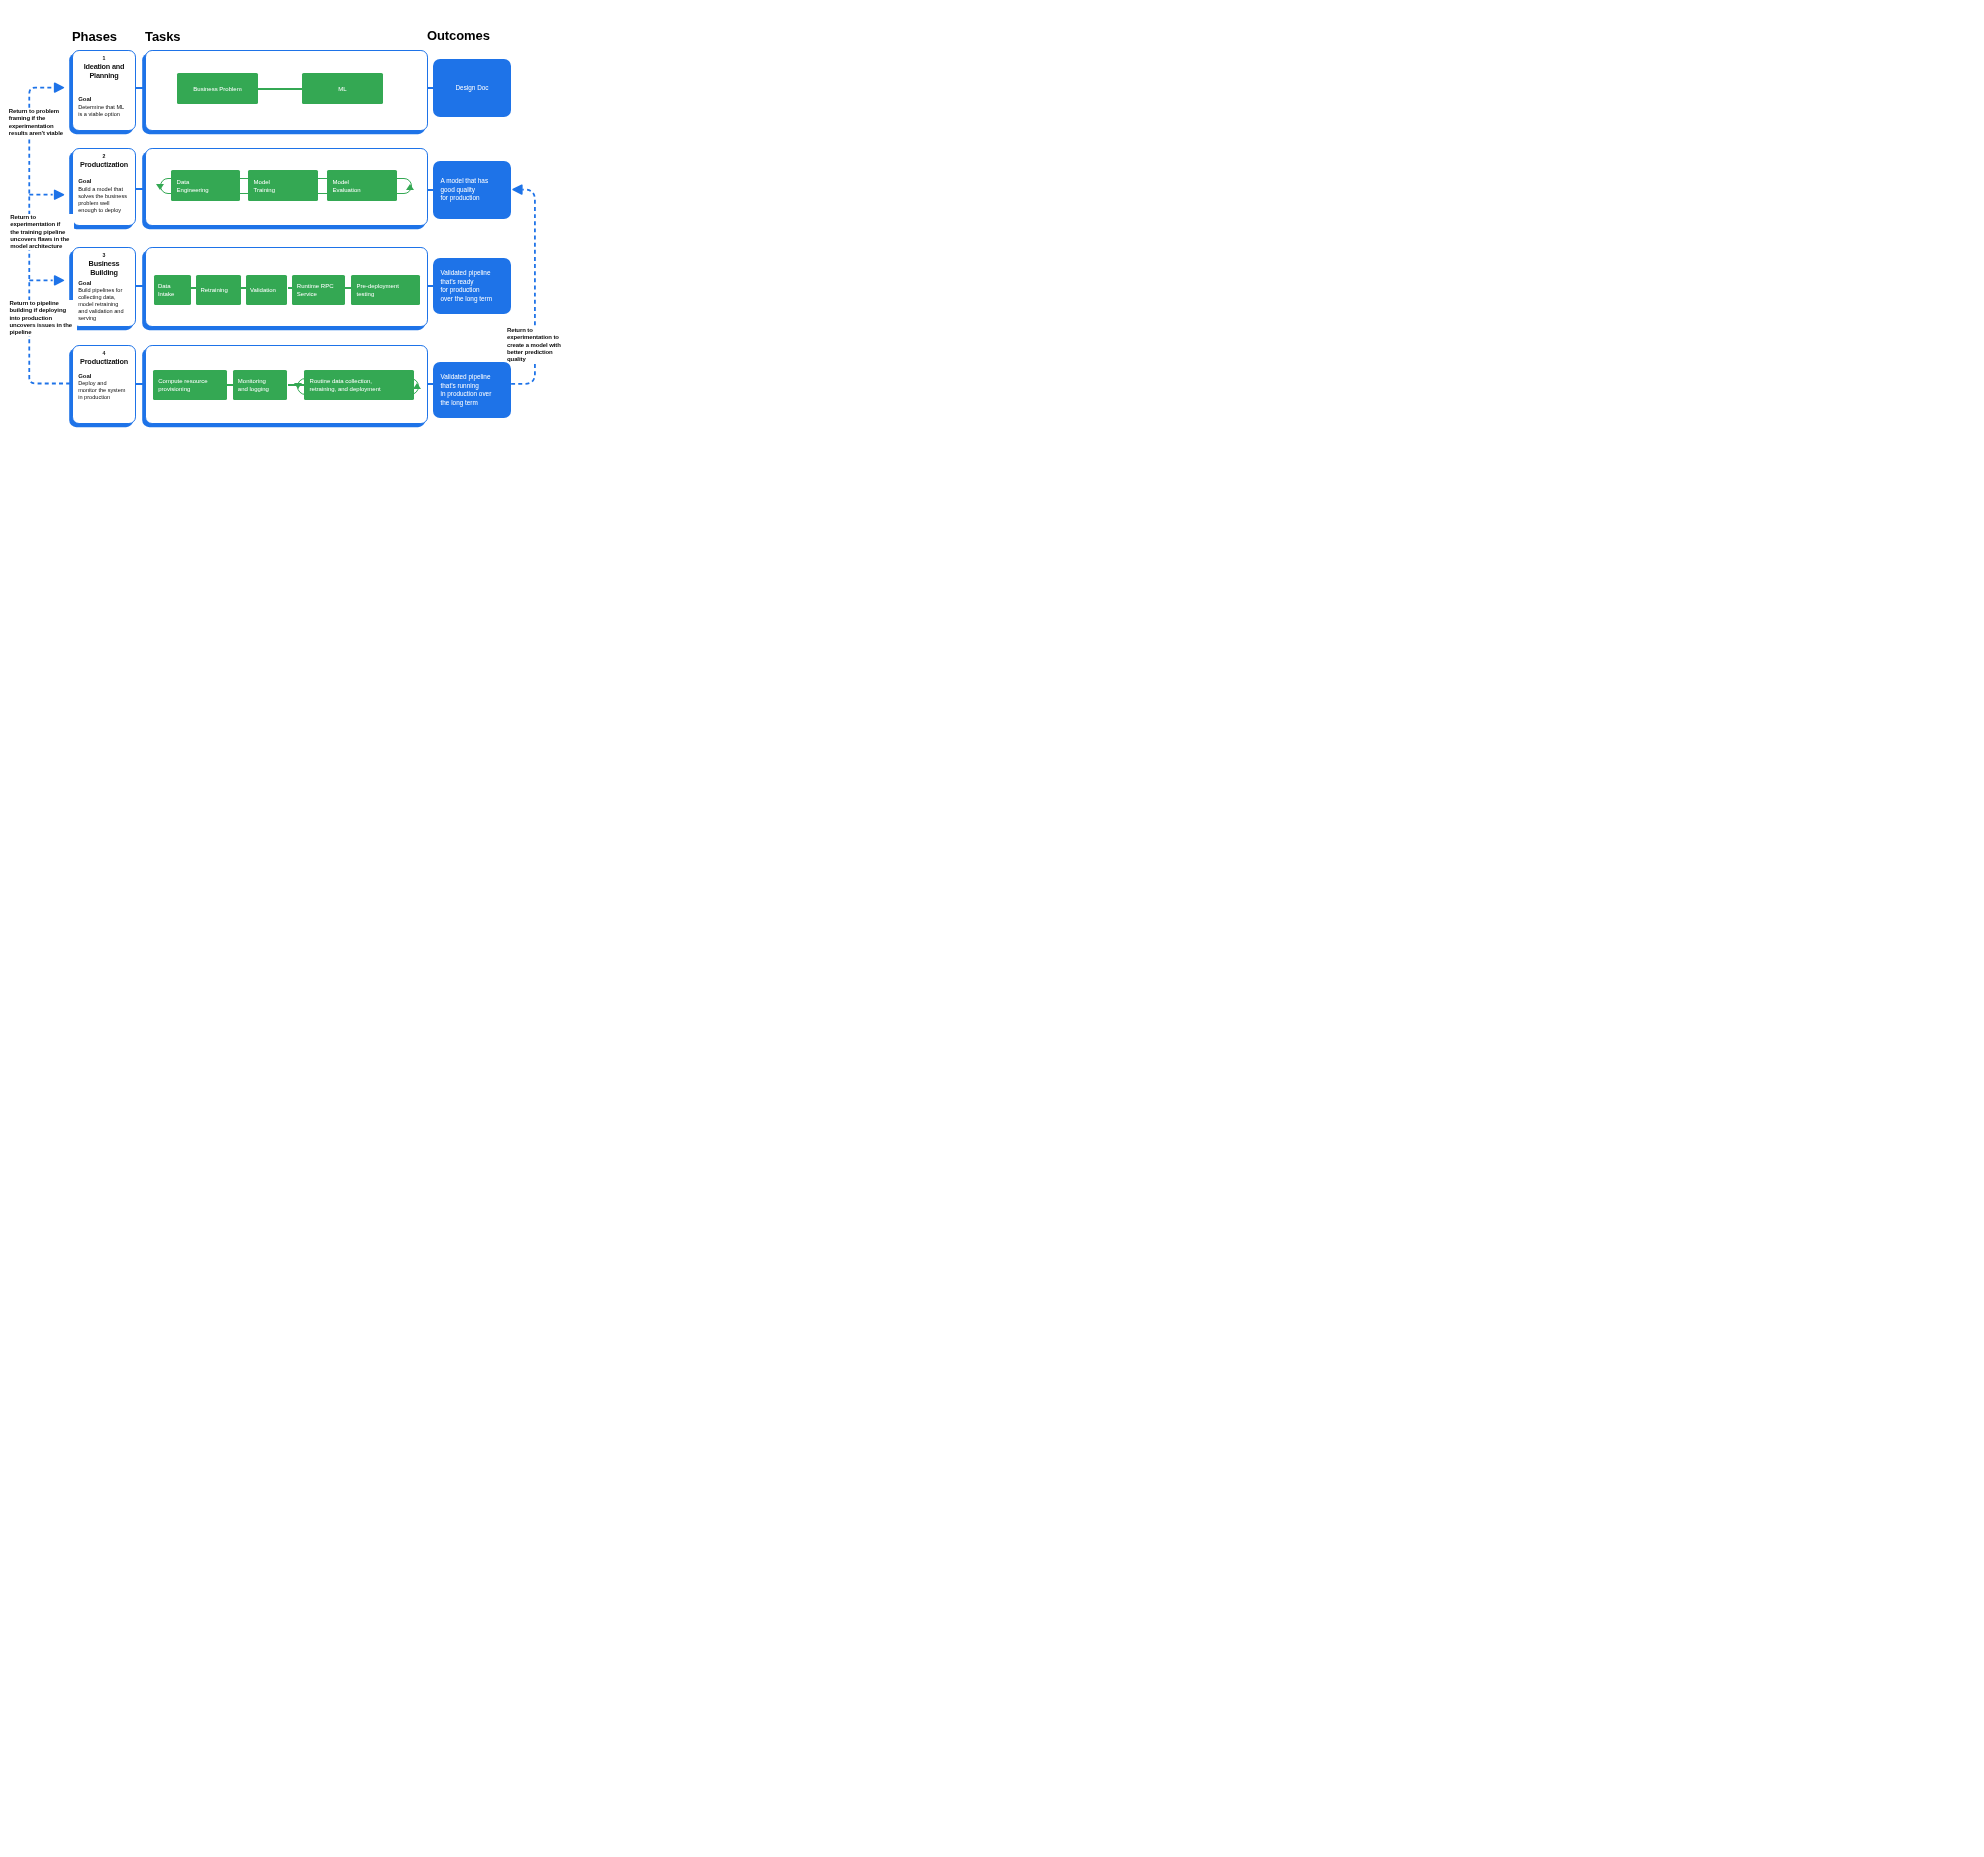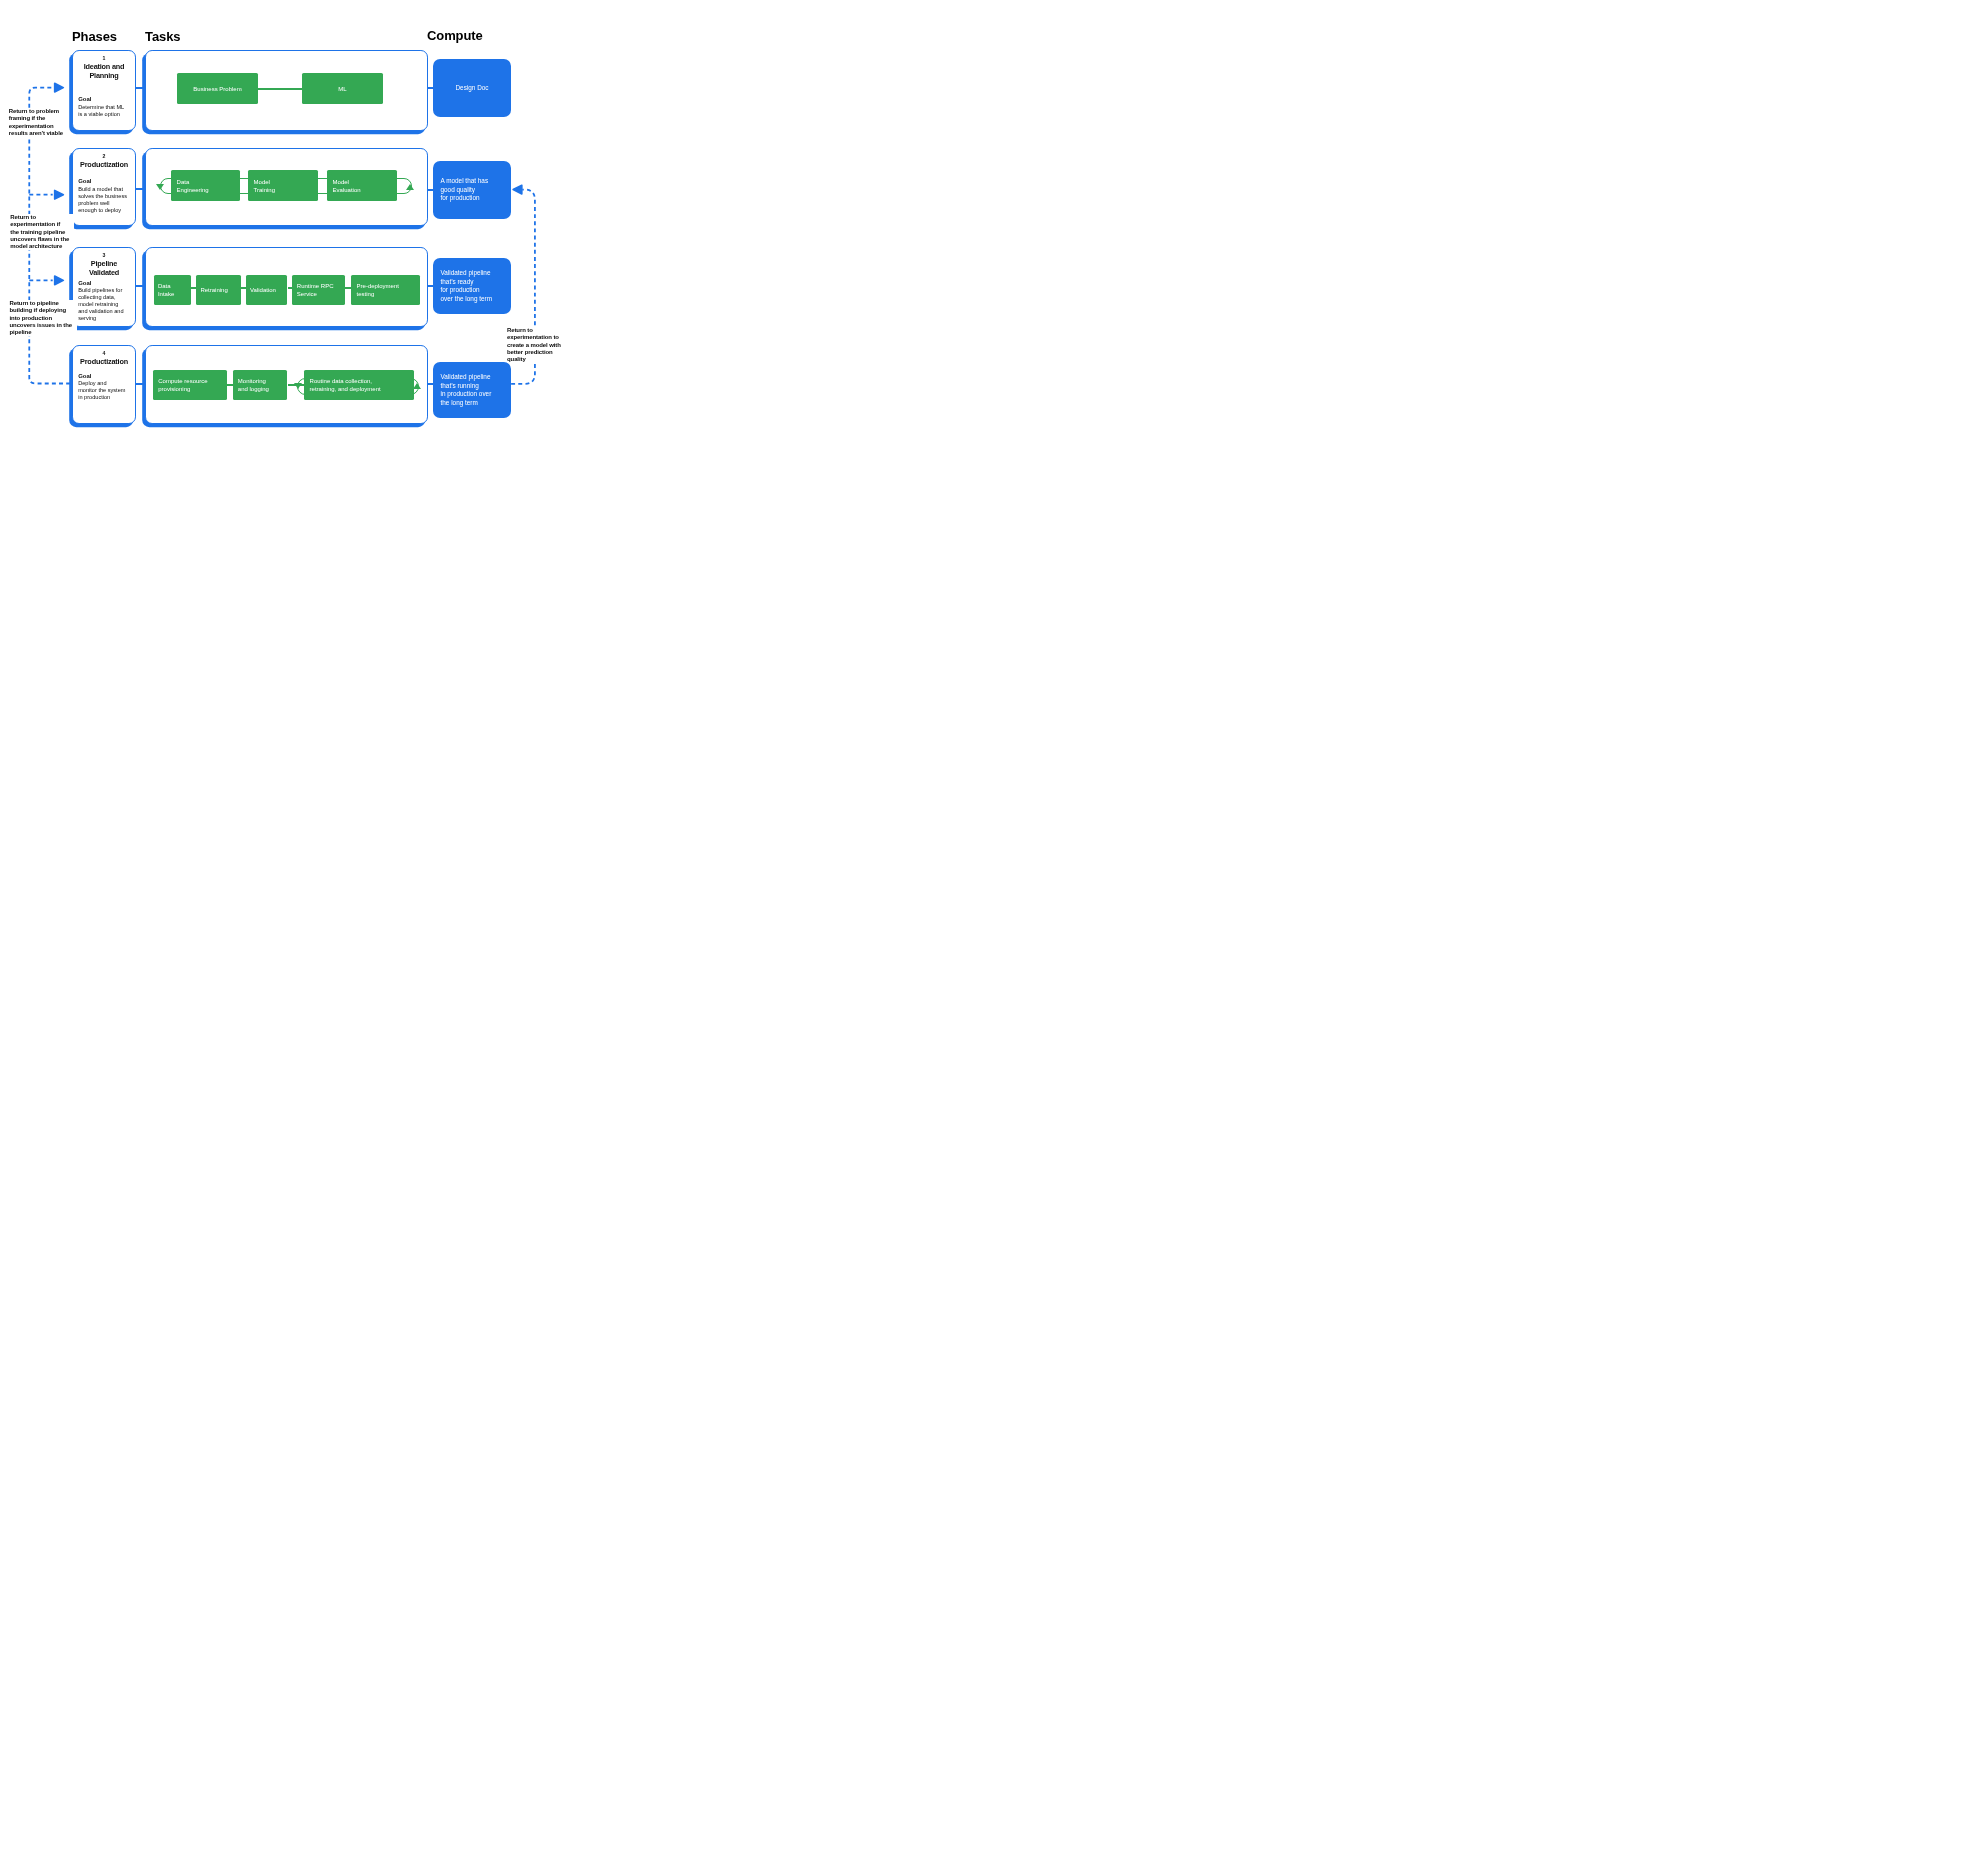--- a/index.html
+++ b/index.html
@@ -63,21 +63,21 @@
     white-space:pre-line;background:#ffffff;z-index:4;letter-spacing:-0.1px;
   }
 </style>
 </head>
 <body>
 
 <div class="page">
 
   <div class="hdr" style="left:72px;top:29px">Phases</div>
   <div class="hdr" style="left:145px;top:29px">Tasks</div>
-  <div class="hdr" style="left:427px;top:28px">Compute</div>
+  <div class="hdr" style="left:427px;top:28px">Outcomes</div>
 
   <svg class="overlay" width="563" height="464" viewBox="0 0 1418 1170">
     <path class="dash" d="M176 967 H88 Q73 967 73 952 V236 Q73 221 88 221 H132"></path>
     <path class="dash" d="M73 491 H132"></path>
     <path class="dash" d="M73 707 H132"></path>
     <path class="ah" d="M137 210 L137 232 L159 221 Z"></path>
     <path class="ah" d="M137 480 L137 502 L159 491 Z"></path>
     <path class="ah" d="M137 696 L137 718 L159 707 Z"></path>
     <path class="dash" d="M1288 968 H1322 Q1348 968 1348 942 V504 Q1348 478 1322 478 H1316"></path>
     <path class="ah" d="M1315 467 L1315 489 L1293 478 Z"></path>
@@ -134,21 +134,21 @@
   </div>
   <div class="bconn" style="left:426px;top:189px;width:8px"></div>
   <div class="obox" style="top:161px;height:58px">
     <span class="lbl">A model that has
 good quality
 for production</span>
   </div>
 
   <div class="pbox" style="top:247px;height:80px">
     <div class="pnum">3</div>
-    <div class="ptitle">Pipeline Validated</div>
+    <div class="ptitle">Business Building</div>
     <div class="pgoal-label" style="margin-top:2.4px">Goal</div>
     <div class="pgoal">Build pipelines for
 collecting data,
 model retraining
 and validation and
 serving</div>
   </div>
   <div class="bconn" style="left:134px;top:285px;width:11px"></div>
   <div class="tbox" style="top:247px;height:80px">
     <div class="gconn" style="left:44px;top:39px;width:5.6px"></div>

